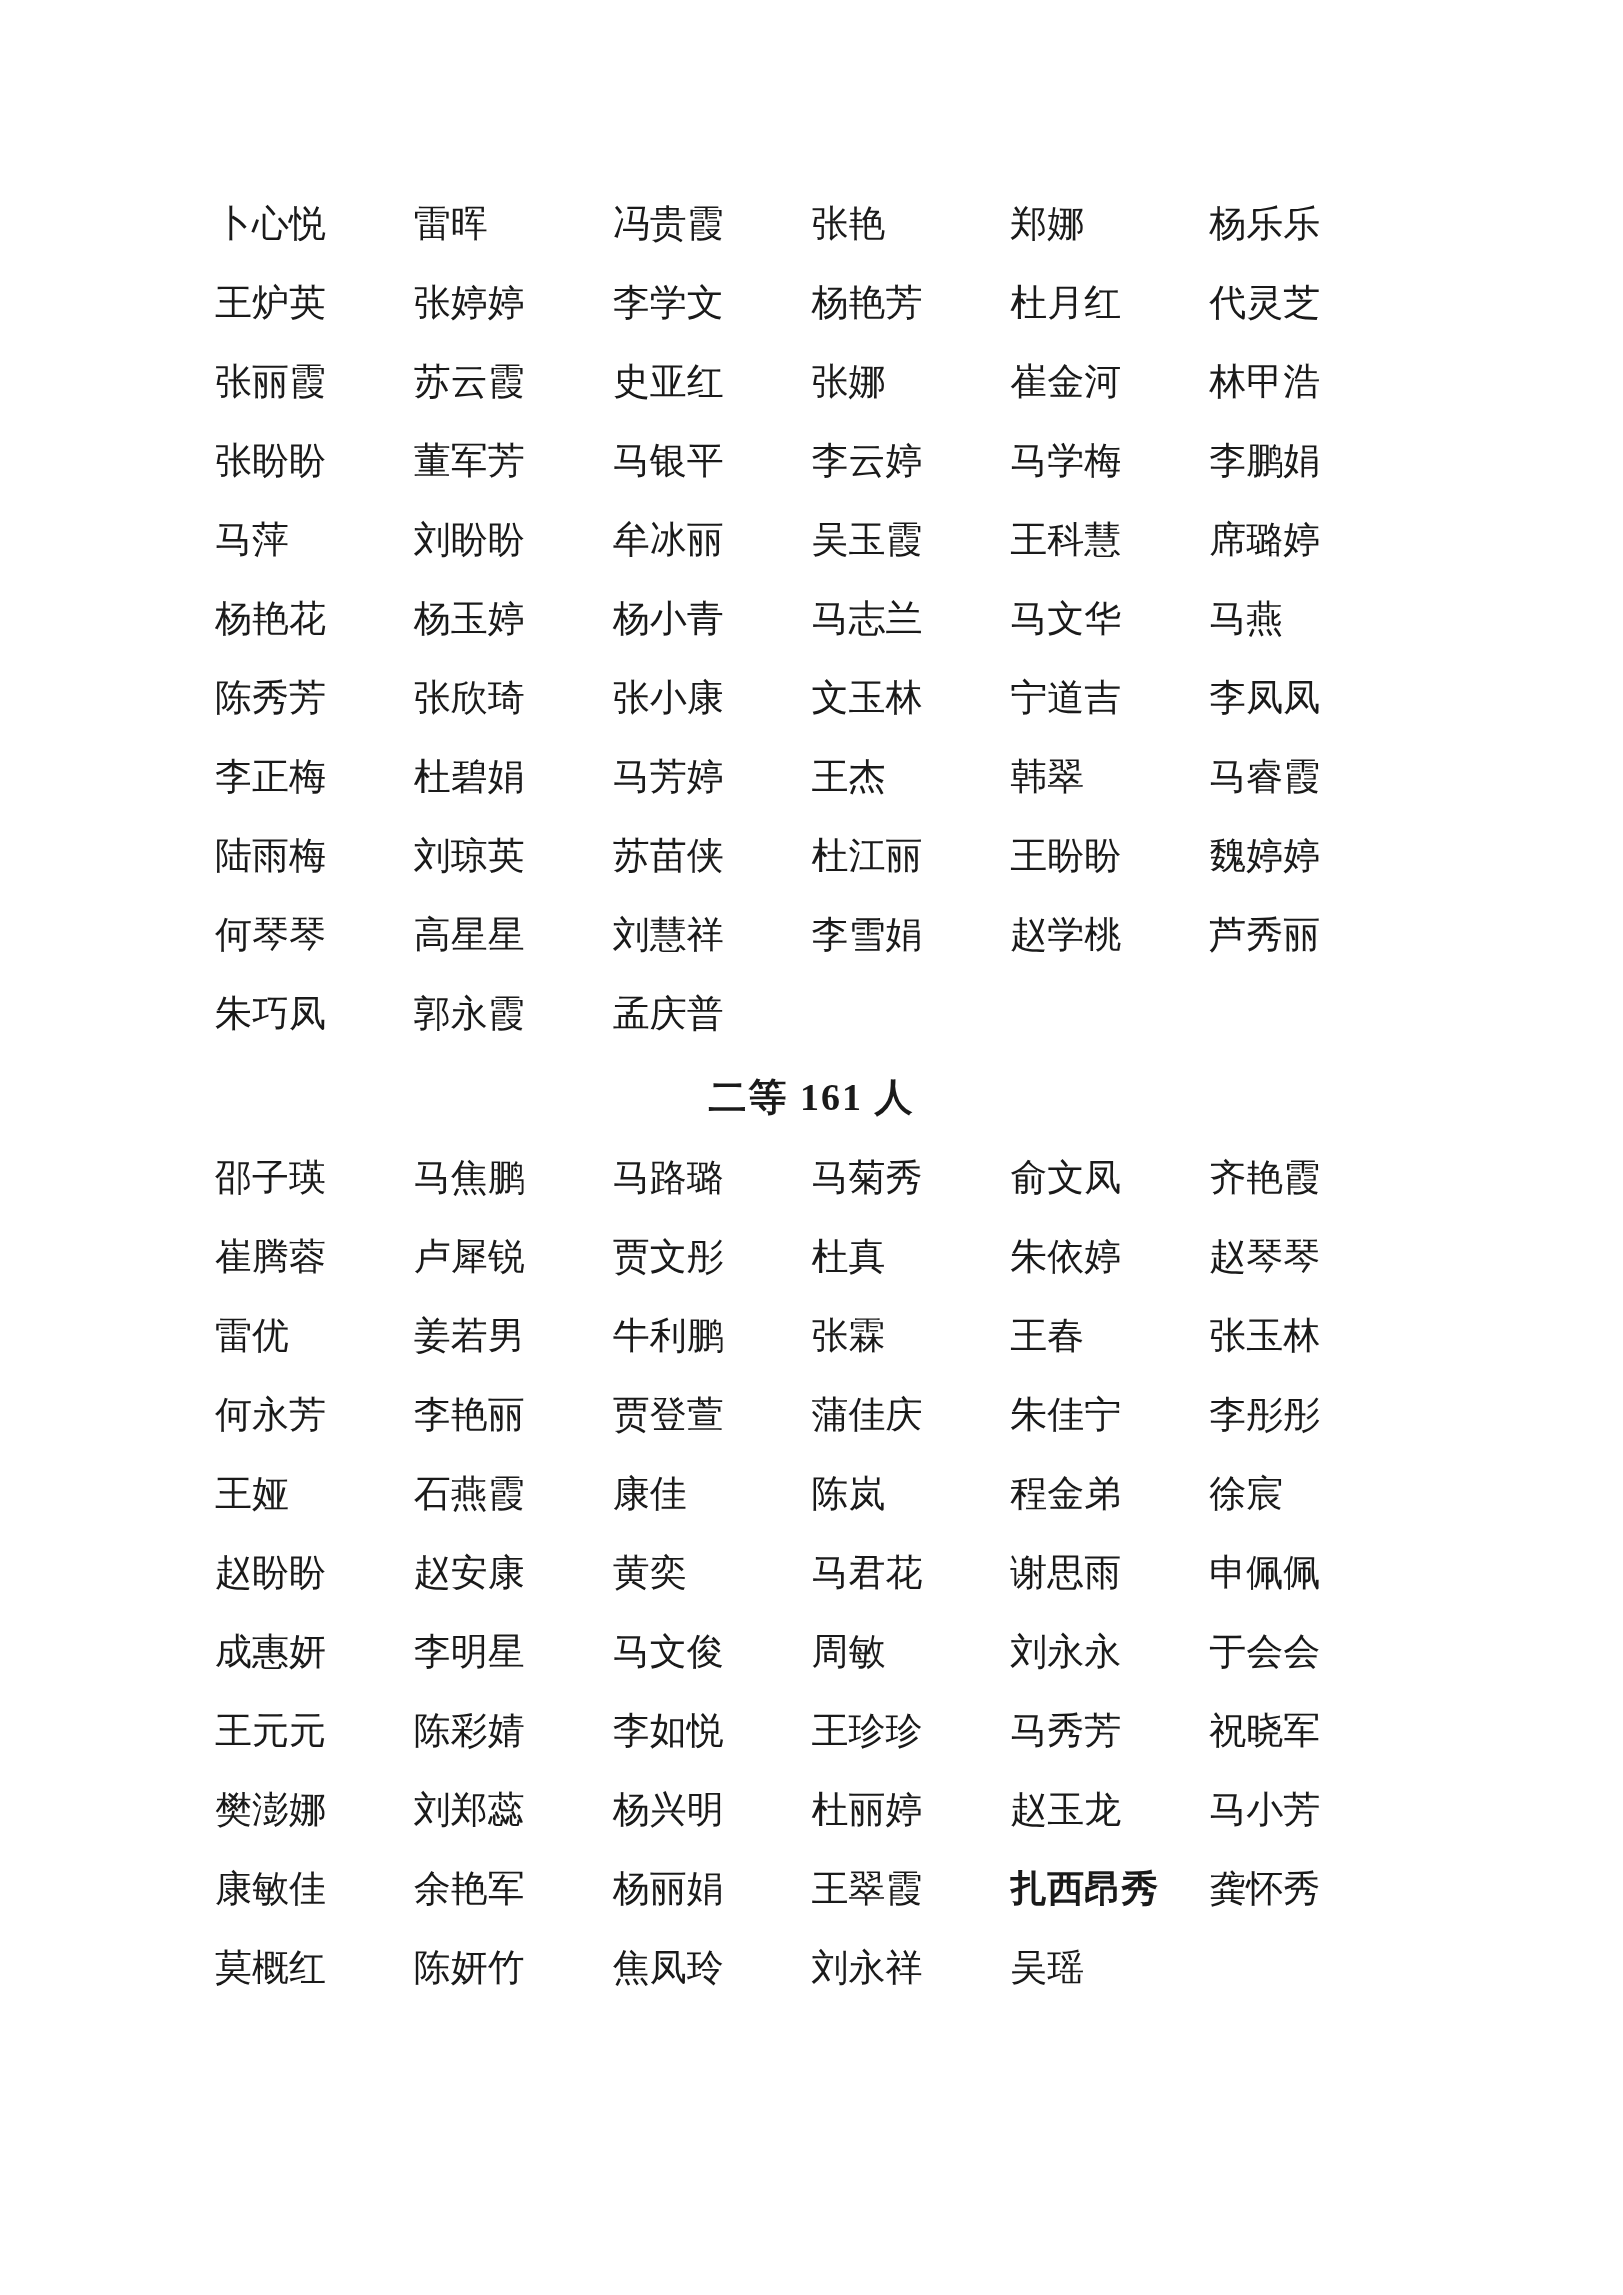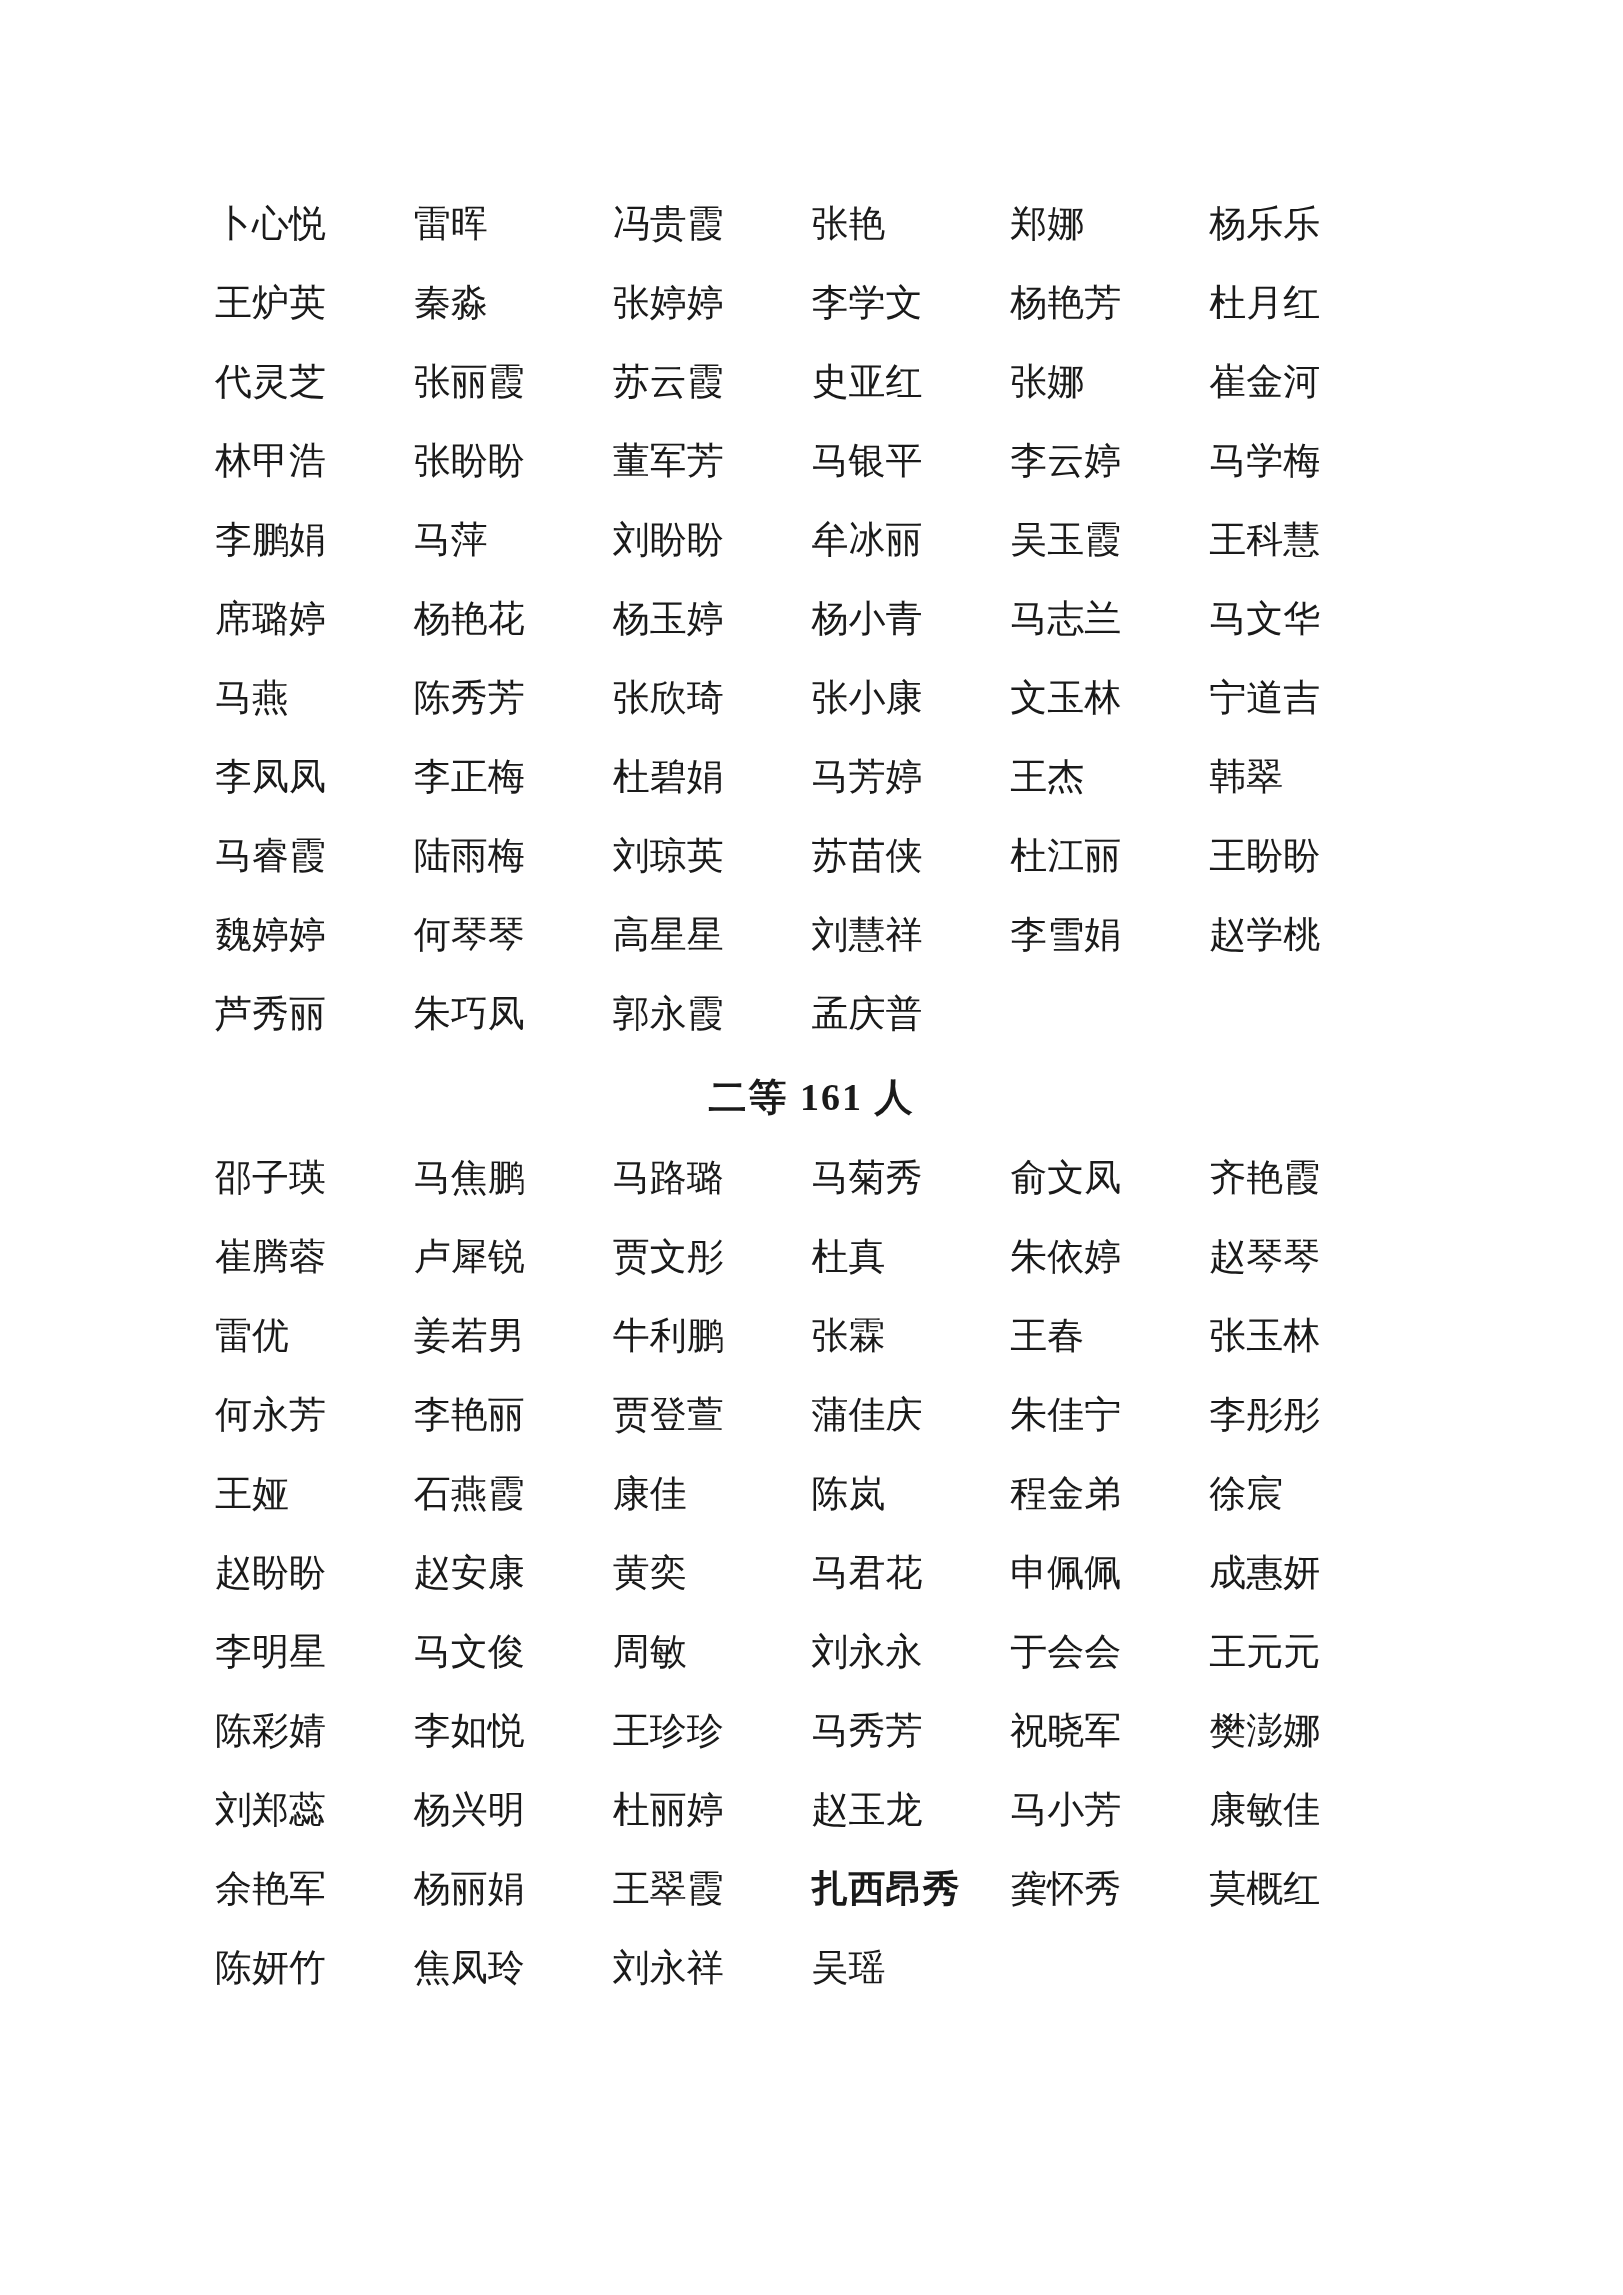--- a/index.html
+++ b/index.html
@@ -78,23 +78,20 @@
       <div class="cell">
         <span class="nm">郑娜</span>
       </div>
       <div class="cell">
         <span class="nm">杨乐乐</span>
       </div>
       <div class="cell">
         <span class="nm">王炉英</span>
       </div>
       <div class="cell">
-        <span class="nm">秦淼</span>
-      </div>
-      <div class="cell">
         <span class="nm">张婷婷</span>
       </div>
       <div class="cell">
         <span class="nm">李学文</span>
       </div>
       <div class="cell">
         <span class="nm">杨艳芳</span>
       </div>
       <div class="cell">
         <span class="nm">杜月红</span>
@@ -358,20 +355,23 @@
       <div class="cell">
         <span class="nm">赵安康</span>
       </div>
       <div class="cell">
         <span class="nm">黄奕</span>
       </div>
       <div class="cell">
         <span class="nm">马君花</span>
       </div>
       <div class="cell">
+        <span class="nm">谢思雨</span>
+      </div>
+      <div class="cell">
         <span class="nm">申佩佩</span>
       </div>
       <div class="cell">
         <span class="nm">成惠妍</span>
       </div>
       <div class="cell">
         <span class="nm">李明星</span>
       </div>
       <div class="cell">
         <span class="nm">马文俊</span>

